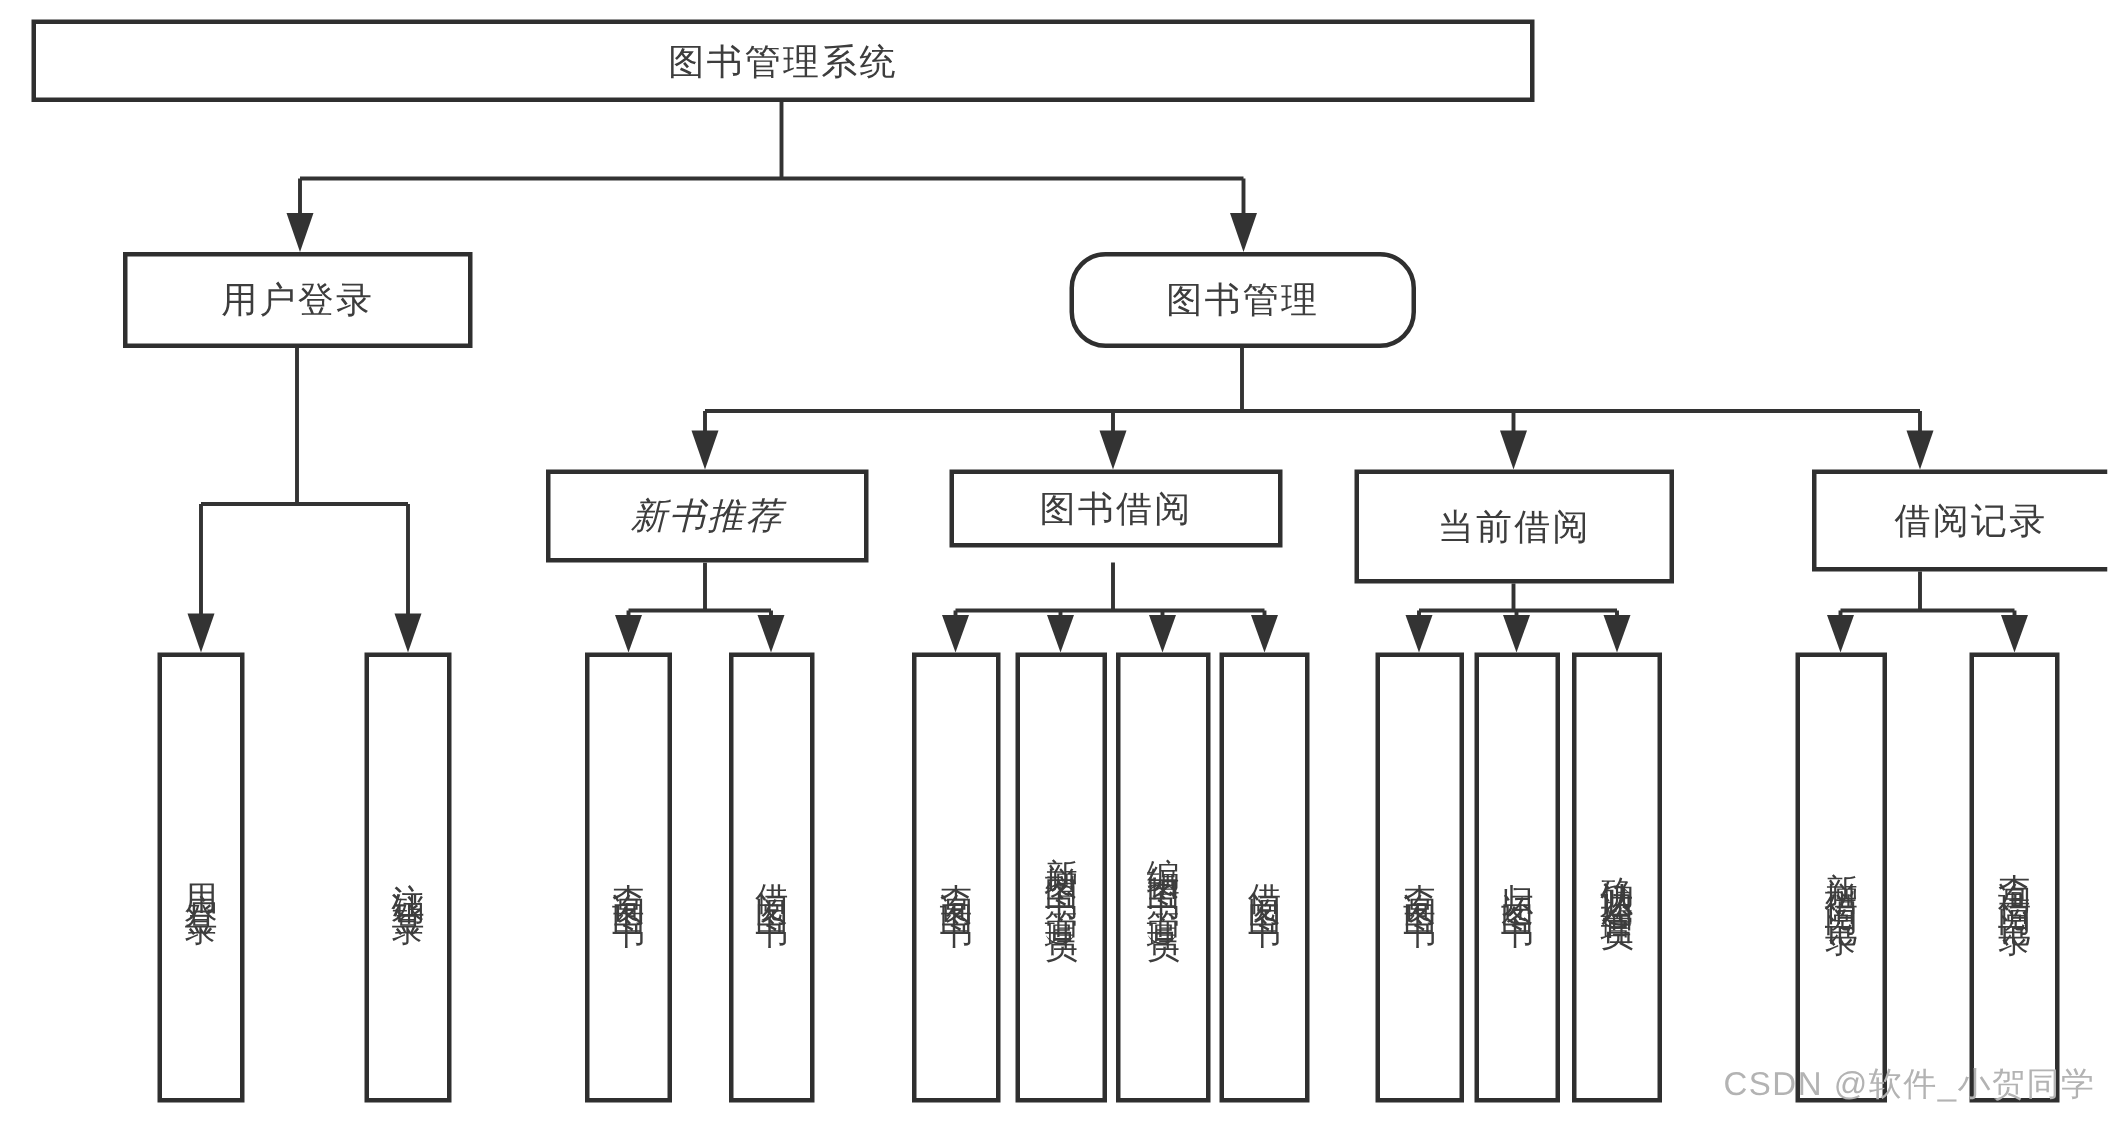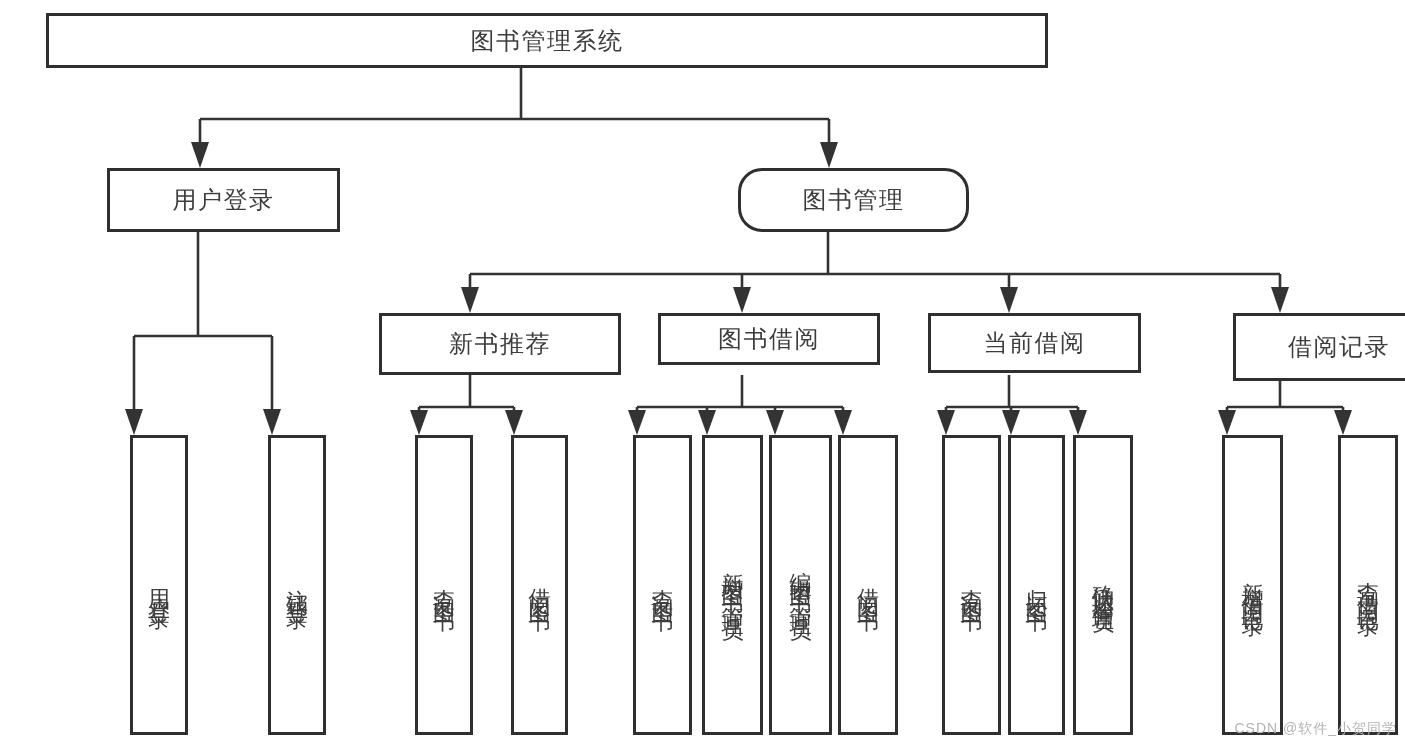--- a/index.html
+++ b/index.html
@@ -21,41 +21,40 @@
   .edges path{stroke:var(--line);stroke-width:2.6;fill:none;}
   .edges polygon{fill:var(--line);stroke:none;}
   .node{
     position:absolute;
     box-sizing:border-box;
     background:#ffffff;
     border:3px solid var(--border);
     display:flex;align-items:center;justify-content:center;
     color:var(--text);
     z-index:2;
-    margin-left:25px;
   }
   .hbox{
     font-size:24px;
     letter-spacing:1.5px;
     white-space:nowrap;
   }
   .vbox{
     top:435px;height:300px;
     font-size:22px;
   }
   .vbox .vlabel{
     writing-mode:vertical-rl;
     text-orientation:mixed;
     letter-spacing:7px;
     line-height:1;
   }
   .watermark{
     position:absolute;
     right:8px;bottom:9px;
-    font-size:14px;
+    font-size:22px;
     color:var(--wm);
     letter-spacing:1px;
     z-index:3;
     white-space:nowrap;
   }
 </style>
 </head>
 <body>
 
 <div class="canvas">
@@ -114,27 +113,27 @@
     <span>图书管理系统</span>
   </div>
 
   <div class="node hbox" style="left:82px;top:168px;width:233px;height:64px;">
     <span>用户登录</span>
   </div>
   <div class="node hbox" style="left:713px;top:168px;width:231px;height:64px;border-radius:24px;">
     <span>图书管理</span>
   </div>
 
-  <div class="node hbox" style="left:354px;top:313px;width:242px;height:62px;">
+  <div class="node hbox" style="left:364px;top:313px;width:215px;height:62px;font-style:italic;">
     <span>新书推荐</span>
   </div>
   <div class="node hbox" style="left:633px;top:313px;width:222px;height:52px;">
     <span>图书借阅</span>
   </div>
-  <div class="node hbox" style="left:903px;top:313px;width:213px;height:60px;">
+  <div class="node hbox" style="left:903px;top:313px;width:213px;height:76px;">
     <span>当前借阅</span>
   </div>
   <div class="node hbox" style="left:1208px;top:313px;width:212px;height:68px;">
     <span>借阅记录</span>
   </div>
 
   <div class="node vbox" style="left:105px;width:58px;">
     <span class="vlabel">用户登录</span>
   </div>
   <div class="node vbox" style="left:243px;width:58px;">

